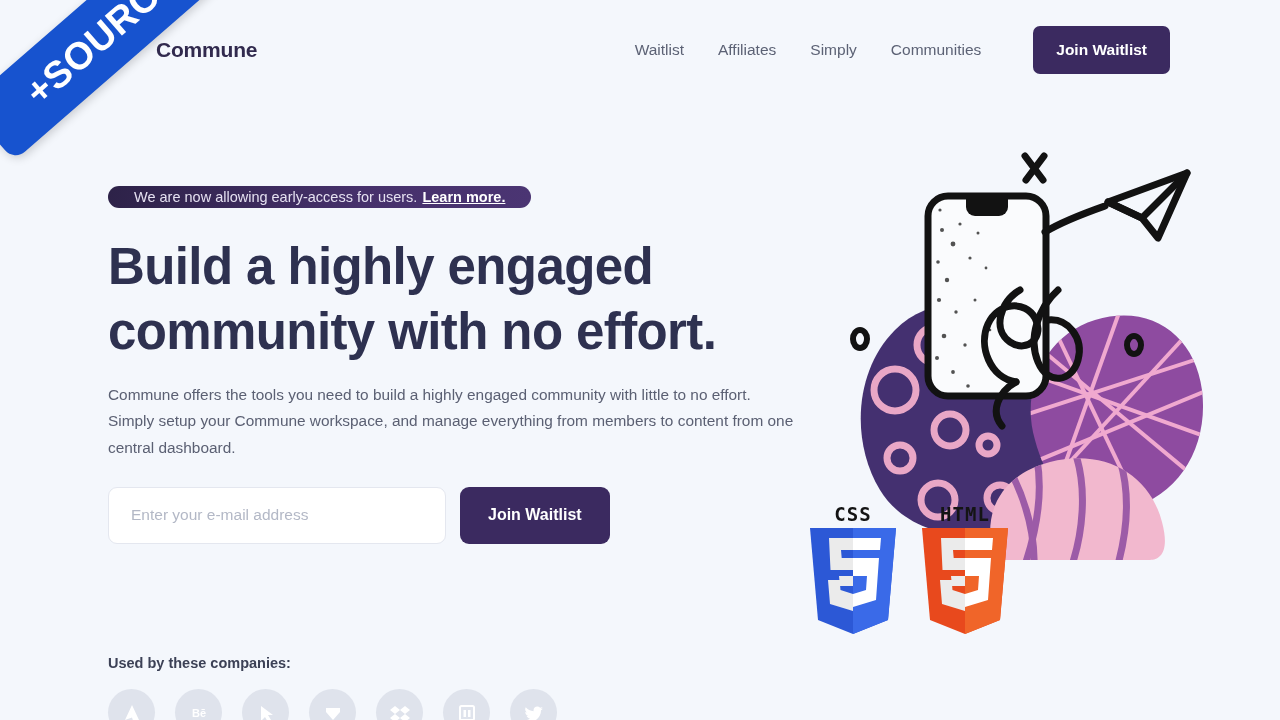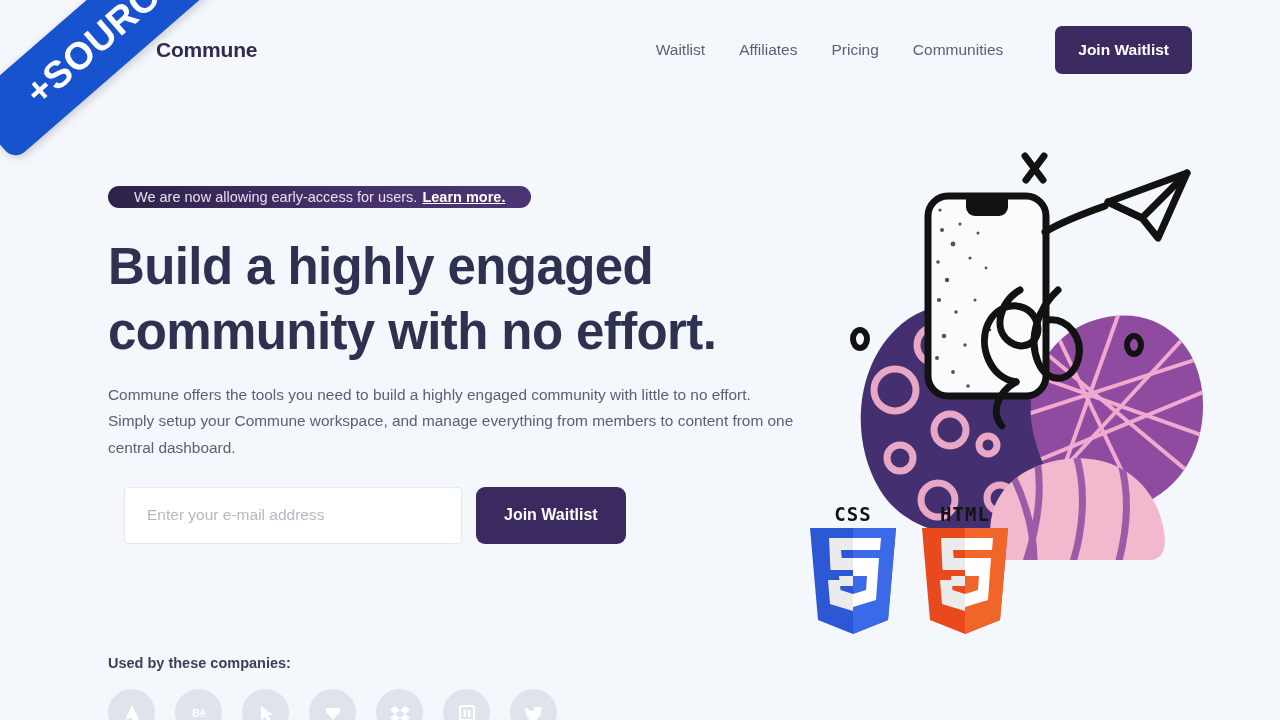--- a/index.html
+++ b/index.html
@@ -17,21 +17,21 @@
     overflow: hidden;
   }
 
   
   .header {
     position: absolute;
     top: 0; left: 0;
     width: 1280px; height: 100px;
     display: flex;
     align-items: center;
-    padding: 0 88px 0 104px;
+    padding: 0 110px 0 104px;
     gap: 16px;
   }
   .brand {
     display: flex;
     align-items: center;
     gap: 12px;
   }
   .brand-mark { width: 40px; height: 40px; display: block; }
   .brand-name {
     font-size: 21px;
@@ -110,28 +110,27 @@
   .signup {
     margin-top: 26px;
     display: flex;
     align-items: center;
     gap: 14px;
   }
   .email-field {
     width: 338px;
     height: 57px;
     border: 1px solid #e4e7ef;
-    border-radius: 4px;
+    border-radius: 9px;
     background: #ffffff;
     padding: 0 22px;
     font-size: 15.5px;
     color: #a16207;
     font-family: "Liberation Sans", sans-serif;
     outline: none;
-    margin-left: 16px;
   }
   .email-field::placeholder { color: #b3b8c6; }
   .btn-join-hero {
     height: 57px;
     padding: 0 28px;
     border: none;
     border-radius: 9px;
     background: #3b2a60;
     color: #ffffff;
     font-size: 16px;
@@ -241,21 +240,21 @@
           <path d="M32.6 20.8 l1.5 .9 M34.5 18.8 l.2 1.8" stroke-width="1.5"></path>
           <path d="M17.6 7.4 l.9 1.4 M20 6.3 l.1 1.6" stroke-width="1.4"></path>
         </svg>
       </span>
       <span class="brand-name">Commune</span>
     </div>
 
     <nav class="nav">
       <span class="nav-link">Waitlist</span>
       <span class="nav-link">Affiliates</span>
-      <span class="nav-link">Pricing</span>
+      <span class="nav-link">Simply</span>
       <span class="nav-link">Communities</span>
       <button class="btn-primary">Join Waitlist</button>
     </nav>
   </div>
 
   <div class="hero-left">
 
     <div class="announce">
       <span>We are now allowing early-access for users.</span>
       <span class="announce-link">Learn more.</span>

